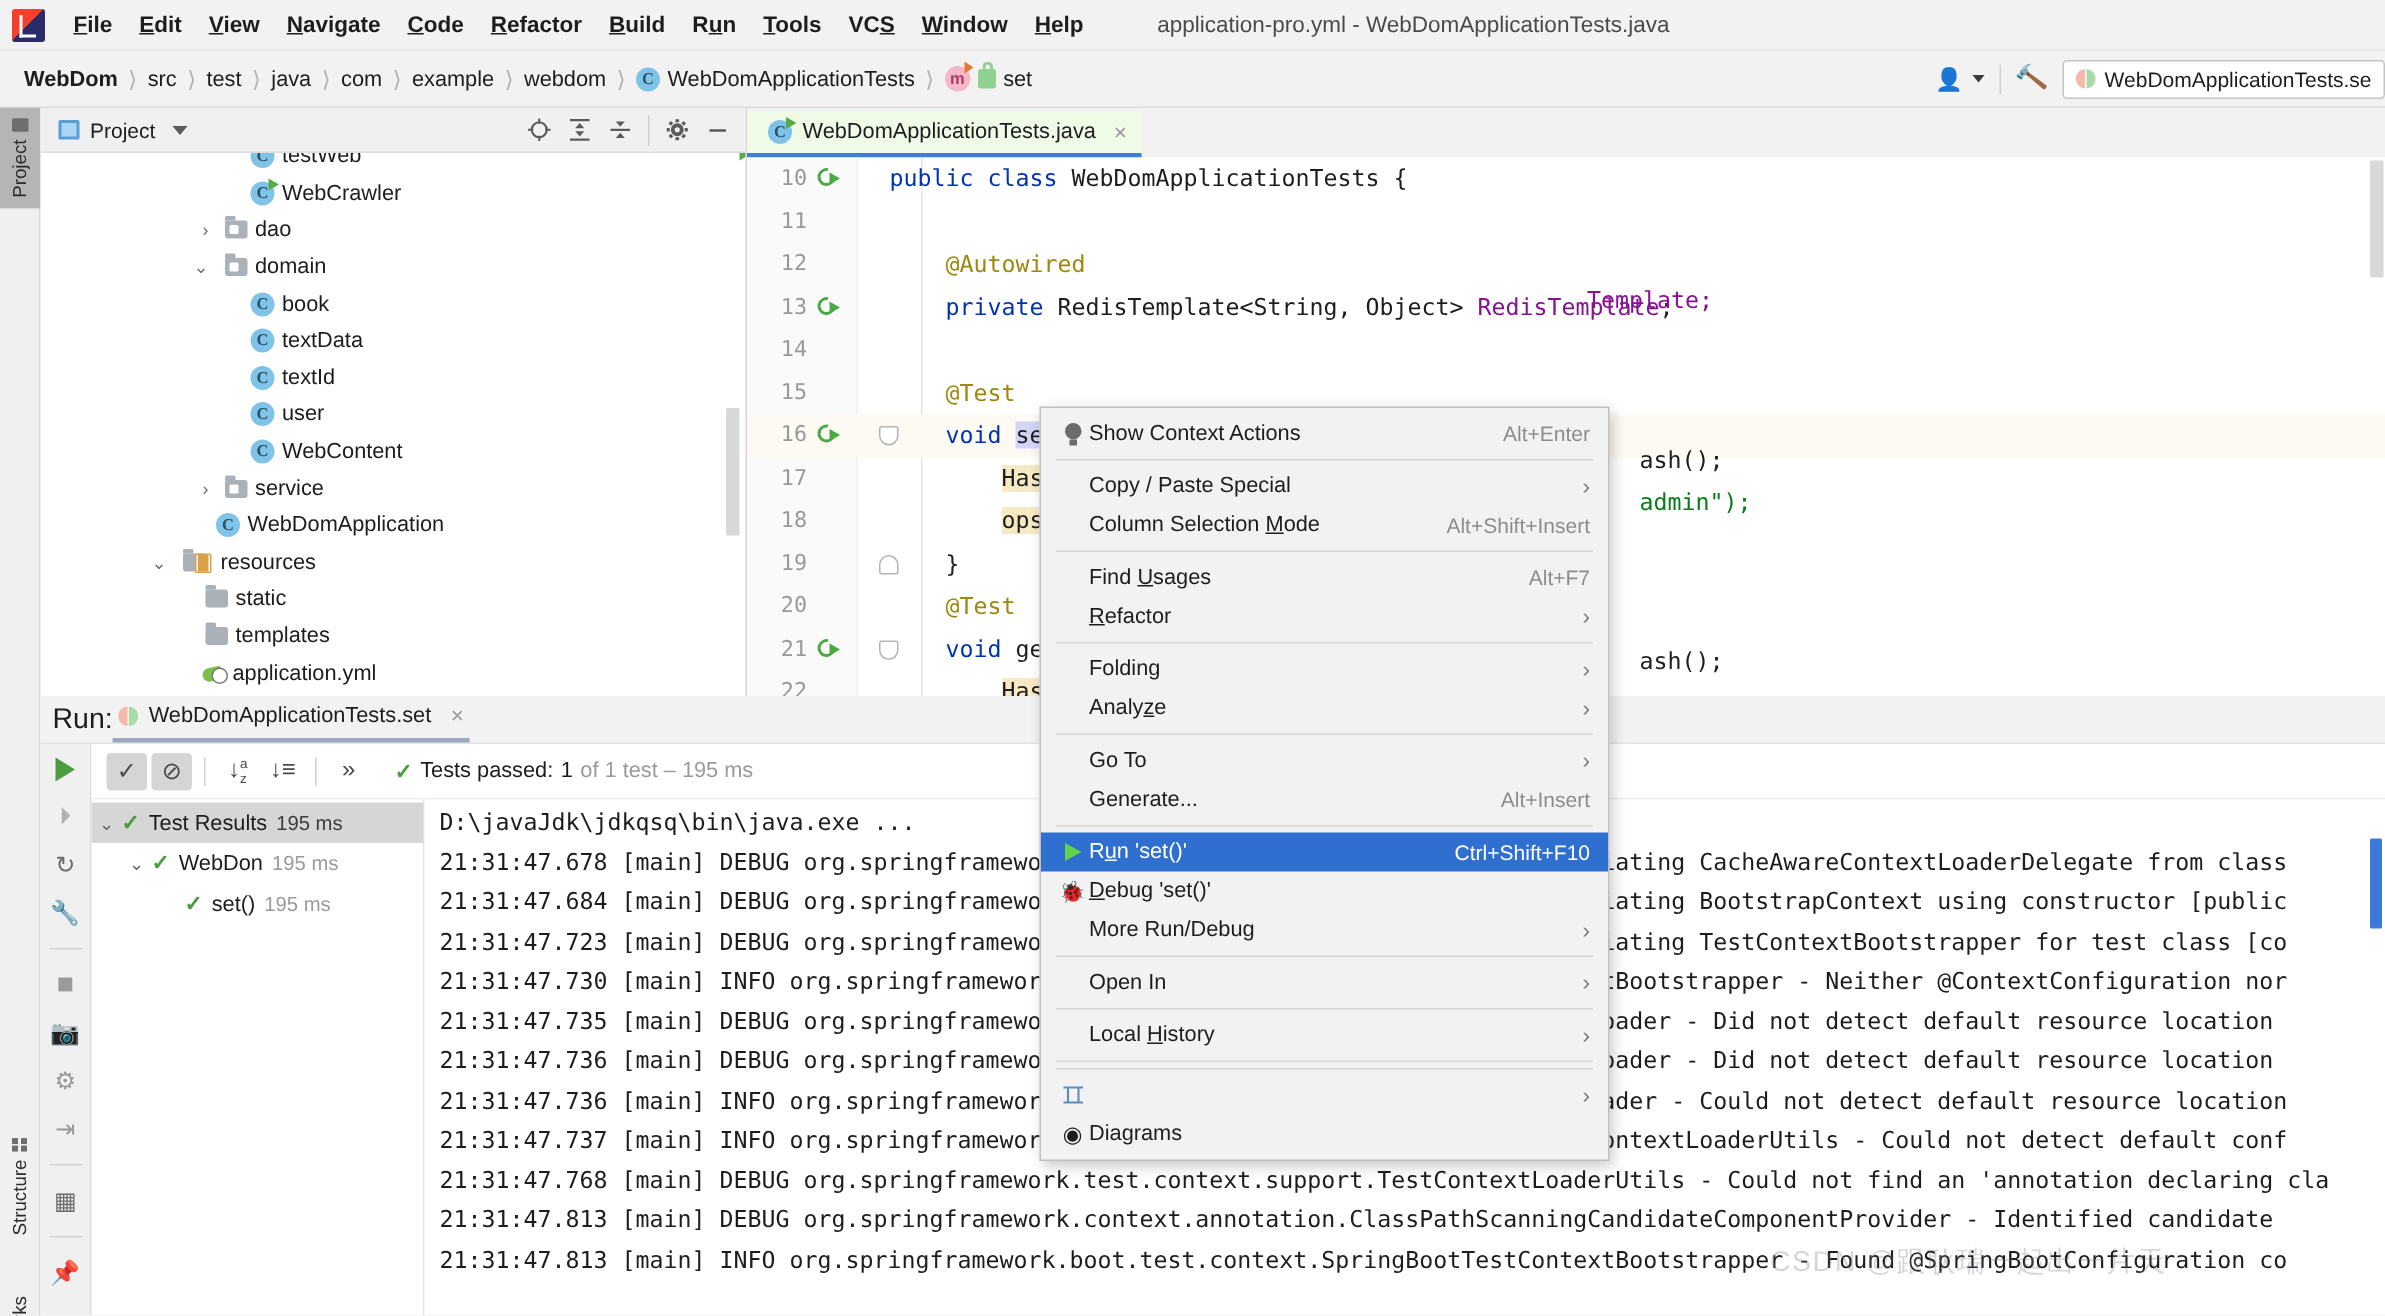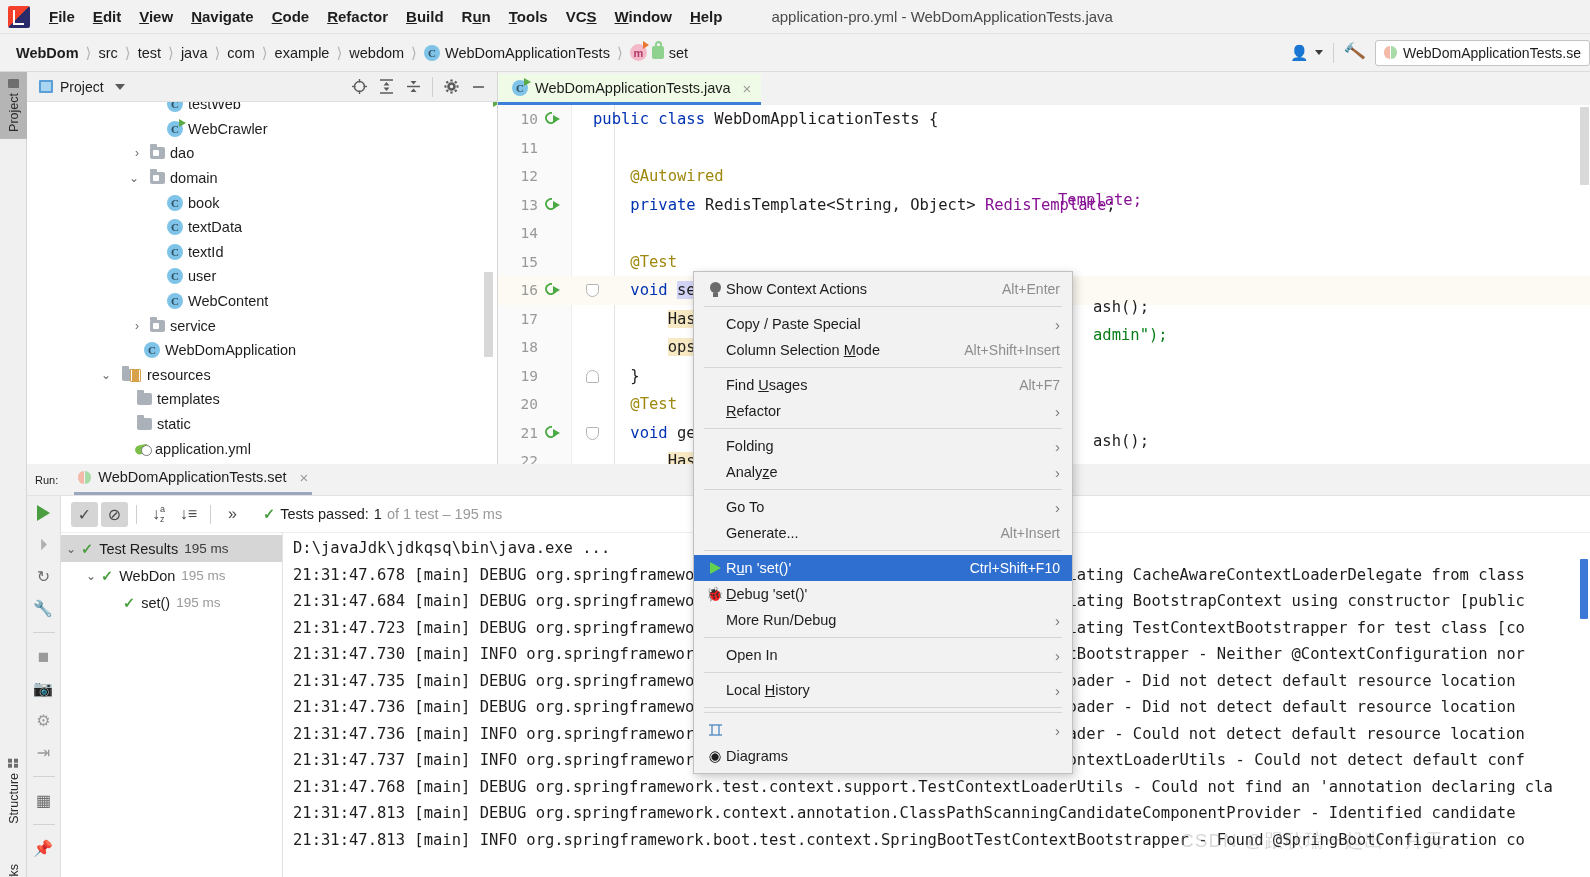--- a/index.html
+++ b/index.html
@@ -224,21 +224,21 @@
   }
 
   
   .runpanel {
     position: absolute; top: 464px; left: 27px; width: 1563px; height: 413px; background: #fff;
   }
   .run-tabrow {
     height: 32px; background: #f2f2f2; display: flex; align-items: center; padding-left: 8px;
     border-bottom: 1px solid #e2e2e2;
   }
-  .run-label { font-size: 11px; margin-right: 16px; }
+  .run-label { font-size: 19px; }
   .run-tab {
     display: flex; align-items: center; gap: 7px; font-size: 14.5px; padding: 4px 4px 6px 4px;
     border-bottom: 3px solid #9aa7bd;
   }
   .run-tab .x { color: #9a9a9a; font-size: 15px; margin-left: 6px; cursor: pointer; }
 
   .run-body { position: relative; height: 381px; display: flex; }
   .run-sidebar {
     width: 34px; background: #f0f0f0; border-right: 1px solid #dedede;
     display: flex; flex-direction: column; align-items: center; padding-top: 6px; gap: 11px;
@@ -524,26 +524,26 @@
       </div>
       <div class="trow">
         <span class="tarrow" style="width:80px;text-align:right;">⌄</span>
         <span style="width:11px;"></span>
         <span class="ico-folder res"></span>
         <span class="tlabel" style="margin-left:10px;">resources</span>
       </div>
       <div class="trow">
         <span class="tarrow" style="width:106px;"></span>
         <span class="ico-folder"></span>
-        <span class="tlabel">templates</span>
+        <span class="tlabel">static</span>
       </div>
       <div class="trow">
         <span class="tarrow" style="width:106px;"></span>
         <span class="ico-folder"></span>
-        <span class="tlabel">static</span>
+        <span class="tlabel">templates</span>
       </div>
       <div class="trow">
         <span class="tarrow" style="width:104px;"></span>
         <span class="ico-yml"></span>
         <span class="tlabel" style="margin-left:3px;">application.yml</span>
       </div>
       <div class="tree-scroll"></div>
     </div>
   </div>
 

